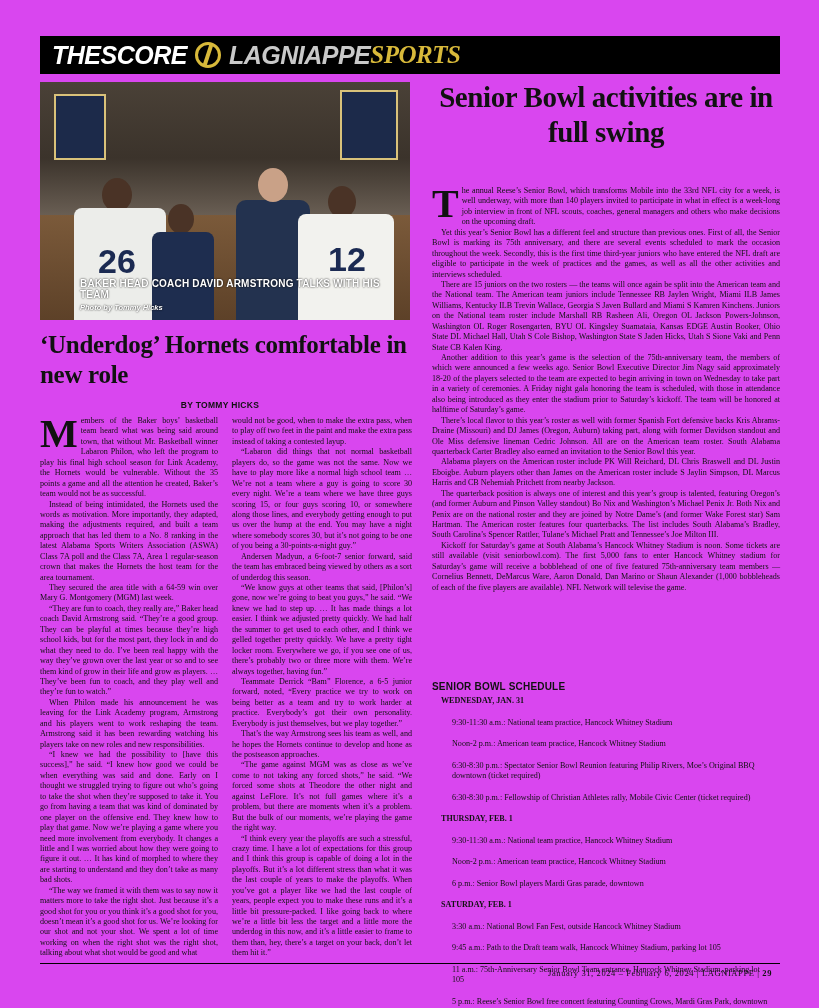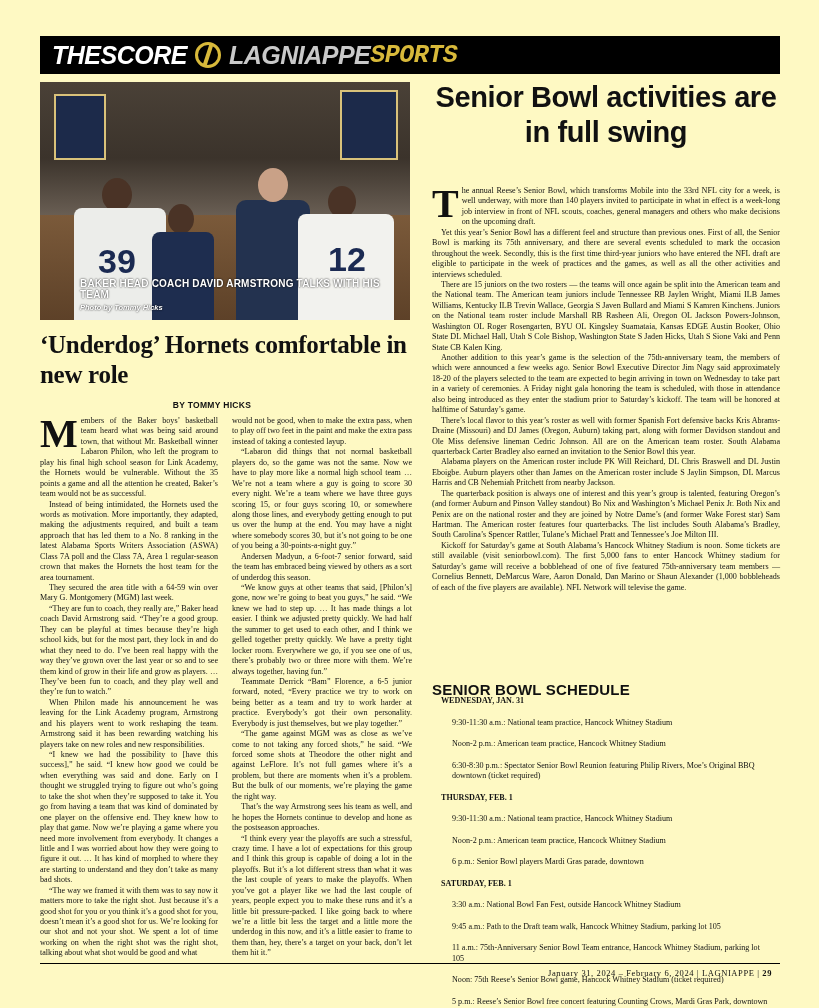--- a/index.html
+++ b/index.html
@@ -10,21 +10,21 @@
     background: #ffffff;
     font-family: "Liberation Serif", serif;
     color: #111;
     position: relative;
     overflow: hidden;
   }
   .page {
     position: absolute;
     left: 0; top: 0;
     width: 819px; height: 1008px;
-    background: #fef9c3;
+    background: #d946ef;
   }
   
   .masthead {
     position: absolute;
     left: 40px; top: 36px;
     width: 740px; height: 38px;
     background: #000;
     display: flex;
     align-items: center;
     padding-left: 12px;
@@ -64,21 +64,21 @@
   .mh-lagniappe {
     color: #c9c9c9;
     font-family: "Liberation Sans", sans-serif;
     font-weight: bold;
     font-style: italic;
     font-size: 25px;
     letter-spacing: -0.5px;
   }
   .mh-sports {
     color: #d8b93a;
-    font-family: Liberation Mono, monospace;
+    font-family: Liberation Serif, serif;
     font-weight: bold;
     font-style: italic;
     font-size: 25px;
     letter-spacing: -0.5px;
   }
 
   
   .photo {
     position: absolute;
     left: 40px; top: 82px;
@@ -143,21 +143,21 @@
     left: 40px; top: 330px;
     width: 372px;
     font-family:"Liberation Serif", serif;
     font-weight: bold;
     font-size: 25px;
     line-height: 1.18;
     letter-spacing: -0.3px;
   }
   .byline {
     position:absolute;
-    left: 26px; top: 400px;
+    left: 34px; top: 400px;
     width: 372px;
     text-align:center;
     font-family:"Liberation Sans", sans-serif;
     font-weight:bold;
     font-size: 8.5px;
     letter-spacing: 0.3px;
   }
 
   
   .col {
@@ -192,35 +192,35 @@
     padding-right: 3px;
     padding-top: 2px;
   }
 
   
   .right-head {
     position:absolute;
     left: 432px; top: 80px;
     width: 348px;
     text-align:center;
-    font-family:Liberation Sans, sans-serif;
+    font-family:Liberation Serif, serif;
     font-weight:bold;
     font-size: 29px;
     line-height: 1.2;
     letter-spacing: -0.4px;
   }
 
   
   .sched-title {
     position:absolute;
     left: 432px; top: 681px;
     width: 348px;
     font-family:"Liberation Sans", serif;
     font-weight:bold;
-    font-size: 15px;
+    font-size: 10px;
     letter-spacing:0.2px;
   }
   .sched {
     position:absolute;
     left: 432px; top: 696px;
     width: 348px;
     font-family:"Liberation Serif", serif;
     font-size: 8.1px;
     line-height: 1.3;
   }
@@ -265,21 +265,21 @@
   </div>
 
   <div class="photo">
     <div class="gym-wall"></div>
     <div class="gym-floor"></div>
     <div class="banner b1"></div>
     <div class="banner b2"></div>
 
     <div class="p-head" style="left:62px; top:96px; width:30px; height:34px;"></div>
     <div class="p-jersey" style="left:34px; top:126px; width:92px; height:112px; background:#ecedea;"></div>
-    <div class="p-num" style="left:58px; top:160px;">39</div>
+    <div class="p-num" style="left:58px; top:160px;">26</div>
 
     <div class="p-head" style="left:128px; top:122px; width:26px; height:30px;"></div>
     <div class="p-jersey" style="left:112px; top:150px; width:62px; height:88px; background:#1e2d4f;"></div>
 
     <div class="coach-shirt"></div>
     <div class="p-head" style="left:218px; top:86px; width:30px; height:34px; background:#c9a187;"></div>
 
     <div class="p-head" style="left:288px; top:104px; width:28px; height:32px;"></div>
     <div class="p-jersey" style="left:258px; top:132px; width:96px; height:106px; background:#f2f2ee;"></div>
     <div class="p-num" style="left:288px; top:158px;">12</div>
@@ -300,22 +300,22 @@
     <p>“I knew we had the possibility to [have this success],” he said. “I knew how good we could be when everything was said and done. Early on I thought we struggled trying to figure out who’s going to take the shot when they’re supposed to take it. You go from having a team that was kind of dominated by one player on the offensive end. They knew how to play that game. Now we’re playing a game where you need more involvement from everybody. It changes a little and I was worried about how they were going to figure it out. … It has kind of morphed to where they are starting to understand and they don’t take as many bad shots.</p>
     <p>“The way we framed it with them was to say now it matters more to take the right shot. Just because it’s a good shot for you or you think it’s a good shot for you, doesn’t mean it’s a good shot for us. We’re looking for our shot and not your shot. We spent a lot of time working on when the right shot was the right shot, talking about what shot would be good and what</p>
   </div>
 
   <div class="col col2">
     <p class="first">would not be good, when to make the extra pass, when to play off two feet in the paint and make the extra pass instead of taking a contested layup.</p>
     <p>“Labaron did things that not normal basketball players do, so the game was not the same. Now we have to play more like a normal high school team … We’re not a team where a guy is going to score 30 every night. We’re a team where we have three guys scoring 15, or four guys scoring 10, or somewhere along those lines, and everybody getting enough to put us over the hump at the end. You may have a night where somebody scores 30, but it’s not going to be one of you being a 30-points-a-night guy.”</p>
     <p>Andersen Madyun, a 6-foot-7 senior forward, said the team has embraced being viewed by others as a sort of underdog this season.</p>
     <p>“We know guys at other teams that said, [Philon’s] gone, now we’re going to beat you guys,” he said. “We knew we had to step up. … It has made things a lot easier. I think we adjusted pretty quickly. We had half the summer to get used to each other, and I think we gelled together pretty quickly. We have a pretty tight locker room. Everywhere we go, if you see one of us, there’s probably two or three more with them. We’re always together, having fun.”</p>
     <p>Teammate Derrick “Bam” Florence, a 6-5 junior forward, noted, “Every practice we try to work on being better as a team and try to work harder at practice. Everybody’s got their own personality. Everybody is just themselves, but we play together.”</p>
+    <p>That’s the way Armstrong sees his team as well, and he hopes the Hornets continue to develop and hone as the postseason approaches.</p>
     <p>“The game against MGM was as close as we’ve come to not taking any forced shots,” he said. “We forced some shots at Theodore the other night and against LeFlore. It’s not full games where it’s a problem, but there are moments when it’s a problem. But the bulk of our moments, we’re playing the game the right way.</p>
-    <p>That’s the way Armstrong sees his team as well, and he hopes the Hornets continue to develop and hone as the postseason approaches.</p>
     <p>“I think every year the playoffs are such a stressful, crazy time. I have a lot of expectations for this group and I think this group is capable of doing a lot in the playoffs. But it’s a lot different stress than what it was the last couple of years to make the playoffs. When you’ve got a player like we had the last couple of years, people expect you to make these runs and it’s a little bit pressure-packed. I like going back to where we’re a little bit less the target and a little more the underdog in this now, and it’s a little easier to frame to them than, hey, there’s a target on your back, don’t let them hit it.”</p>
   </div>
 
   <div class="right-head">Senior Bowl activities are in full swing</div>
 
   <div class="col col3">
     <p class="first"><span class="dropcap-t">T</span><span>he annual Reese’s Senior Bowl, which transforms Mobile into the 33rd NFL city for a week, is well underway, with more than 140 players invited to participate in what in effect is a week-long job interview in front of NFL scouts, coaches, general managers and others who make decisions on the upcoming draft.</span></p>
     <p>Yet this year’s Senior Bowl has a different feel and structure than previous ones. First of all, the Senior Bowl is marking its 75th anniversary, and there are several events scheduled to mark the occasion throughout the week. Secondly, this is the first time third-year juniors who have entered the NFL draft are eligible to participate in the week of practices and the games, as well as all the other activities and interviews scheduled.</p>
     <p>There are 15 juniors on the two rosters — the teams will once again be split into the American team and the National team. The American team juniors include Tennessee RB Jaylen Wright, Miami ILB James Williams, Kentucky ILB Trevin Wallace, Georgia S Javen Bullard and Miami S Kamren Kinchens. Juniors on the National team roster include Marshall RB Rasheen Ali, Oregon OL Jackson Powers-Johnson, Washington OL Roger Rosengarten, BYU OL Kingsley Suamataia, Kansas EDGE Austin Booker, Ohio State DL Michael Hall, Utah S Cole Bishop, Washington State S Jaden Hicks, Utah S Sione Vaki and Penn State CB Kalen King.</p>
     <p>Another addition to this year’s game is the selection of the 75th-anniversary team, the members of which were announced a few weeks ago. Senior Bowl Executive Director Jim Nagy said approximately 18-20 of the players selected to the team are expected to begin arriving in town on Wednesday to take part in a variety of ceremonies. A Friday night gala honoring the team is scheduled, with those in attendance also being introduced as they enter the stadium prior to Saturday’s kickoff. The team will be honored at halftime of Saturday’s game.</p>
@@ -324,32 +324,32 @@
     <p>The quarterback position is always one of interest and this year’s group is talented, featuring Oregon’s (and former Auburn and Pinson Valley standout) Bo Nix and Washington’s Michael Penix Jr. Both Nix and Penix are on the national roster and they are joined by Notre Dame’s (and former Wake Forest star) Sam Hartman. The American roster features four quarterbacks. The list includes South Alabama’s Bradley, South Carolina’s Spencer Rattler, Tulane’s Michael Pratt and Tennessee’s Joe Milton III.</p>
     <p>Kickoff for Saturday’s game at South Alabama’s Hancock Whitney Stadium is noon. Some tickets are still available (visit seniorbowl.com). The first 5,000 fans to enter Hancock Whitney stadium for Saturday’s game will receive a bobblehead of one of five featured 75th-anniversary team members — Cornelius Bennett, DeMarcus Ware, Aaron Donald, Dan Marino or Shaun Alexander (1,000 bobbleheads of each of the five players are available). NFL Network will televise the game.</p>
   </div>
 
   <div class="sched-title">SENIOR BOWL SCHEDULE</div>
   <div class="sched">
     <div class="day first">WEDNESDAY, JAN. 31</div>
     <p class="ev">9:30-11:30 a.m.: National team practice, Hancock Whitney Stadium</p>
     <p class="ev">Noon-2 p.m.: American team practice, Hancock Whitney Stadium</p>
     <p class="ev">6:30-8:30 p.m.: Spectator Senior Bowl Reunion featuring Philip Rivers, Moe’s Original BBQ downtown (ticket required)</p>
+    <p class="ev">6:30-8:30 p.m.: Fellowship of Christian Athletes rally, Mobile Civic Center (ticket required)</p>
 
     <div class="day">THURSDAY, FEB. 1</div>
     <p class="ev">9:30-11:30 a.m.: National team practice, Hancock Whitney Stadium</p>
     <p class="ev">Noon-2 p.m.: American team practice, Hancock Whitney Stadium</p>
 
     <p class="ev">6 p.m.: Senior Bowl players Mardi Gras parade, downtown</p>
 
     <div class="day">SATURDAY, FEB. 1</div>
     <p class="ev">3:30 a.m.: National Bowl Fan Fest, outside Hancock Whitney Stadium</p>
     <p class="ev">9:45 a.m.: Path to the Draft team walk, Hancock Whitney Stadium, parking lot 105</p>
     <p class="ev">11 a.m.: 75th-Anniversary Senior Bowl Team entrance, Hancock Whitney Stadium, parking lot 105</p>
-    <p class="ev">Noon: 75th Reese’s Senior Bowl game, Hancock Whitney Stadium (ticket required)</p>
     <p class="ev">5 p.m.: Reese’s Senior Bowl free concert featuring Counting Crows, Mardi Gras Park, downtown</p>
   </div>
 
   <div class="footer-rule"></div>
   <div class="footer">
     <span>January 31, 2024 – February 6, 2024  |  LAGNIAPPE  |</span>
     <span class="pg">29</span>
   </div>
 
 </div>

